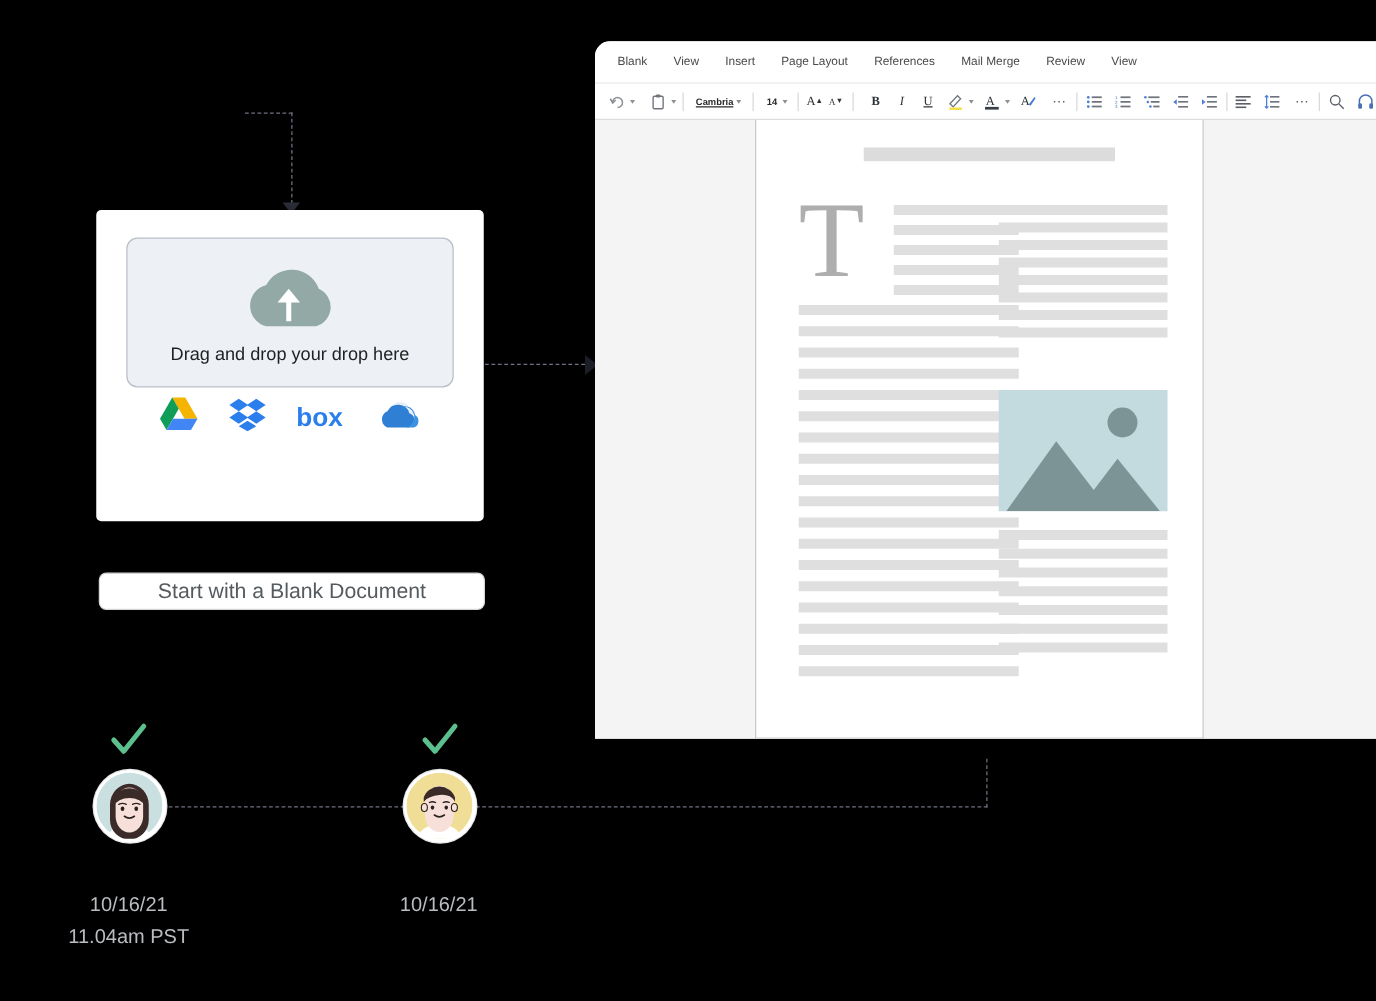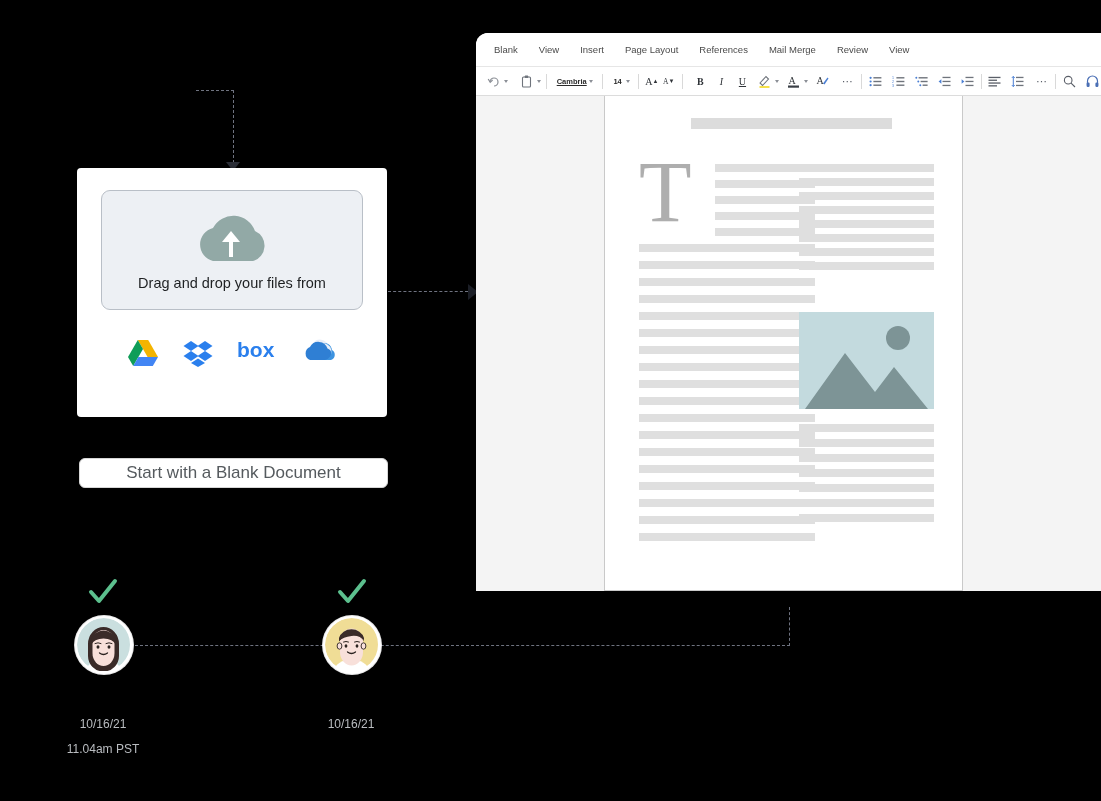--- a/index.html
+++ b/index.html
@@ -69,22 +69,22 @@
     gap: 6px;
   }
   #dropzone .dz-label {
     font-size: 14.5px; color: #1e2022;
   }
   #import-label {
     margin-top: 22px; text-align: center;
     font-size: 14.5px; color: #1e2022;
   }
   #import-row {
-    margin-top: 29px;
-    display: flex; align-items: flex-start; justify-content: center;
+    margin-top: 7px;
+    display: flex; align-items: flex-end; justify-content: center;
     gap: 24px;
   }
   #import-row .svc { display: block; }
 
   
   #blank-doc-btn {
     position: absolute; left: 79px; top: 458px;
     width: 309px; height: 30px;
     background: #fff; border: 1px solid #d6d6d6; border-radius: 6px;
     display: flex; align-items: center; justify-content: center;
@@ -180,21 +180,21 @@
   }
   .avatar {
     position: absolute;
     width: 58px; height: 58px; border-radius: 50%;
     background: #fff; border: 2.5px solid #fff;
     overflow: hidden;
     box-shadow: 0 0 0 1px rgba(255,255,255,.9);
   }
   .ts {
     position: absolute; text-align: center;
-    color: #b9bcc0; font-size: 12px; line-height: 25px;
+    color: #b9bcc0; font-size: 16px; line-height: 25px;
     white-space: nowrap;
   }
 </style>
 </head>
 <body>
 
 <div id="stage">
 
 
   <div class="dash-h" style="left:196px; top:90px; width:38px;"></div>
@@ -204,21 +204,21 @@
   <div id="upload-card">
 
     <div id="dropzone">
       <span>
         <svg width="82" height="56" viewBox="0 0 82 56">
           <path d="M22 52 A17 17 0 0 1 22 19 A23 23 0 0 1 64 22 A16 16 0 0 1 62 52 Z" fill="#92a9a6"></path>
           <rect x="38" y="26" width="4" height="22" fill="#fff"></rect>
           <path d="M40 22 L31 33 L49 33 Z" fill="#fff"></path>
         </svg>
       </span>
-      <span class="dz-label">Drag and drop your files from</span>
+      <span class="dz-label">Drag and drop your drop here</span>
     </div>
 
 
     <div id="import-row">
 
       <span class="svc">
         <svg width="32" height="28" viewBox="0 0 32 28">
           <path d="M10.8 1 L21.2 1 L31 18 L20.6 18 Z" fill="#f4b400"></path>
           <path d="M10.8 1 L1 18 L6.2 27 L16 10 Z" fill="#0f9d58"></path>
           <path d="M6.2 27 L25.8 27 L31 18 L11.4 18 Z" fill="#4285f4"></path>

